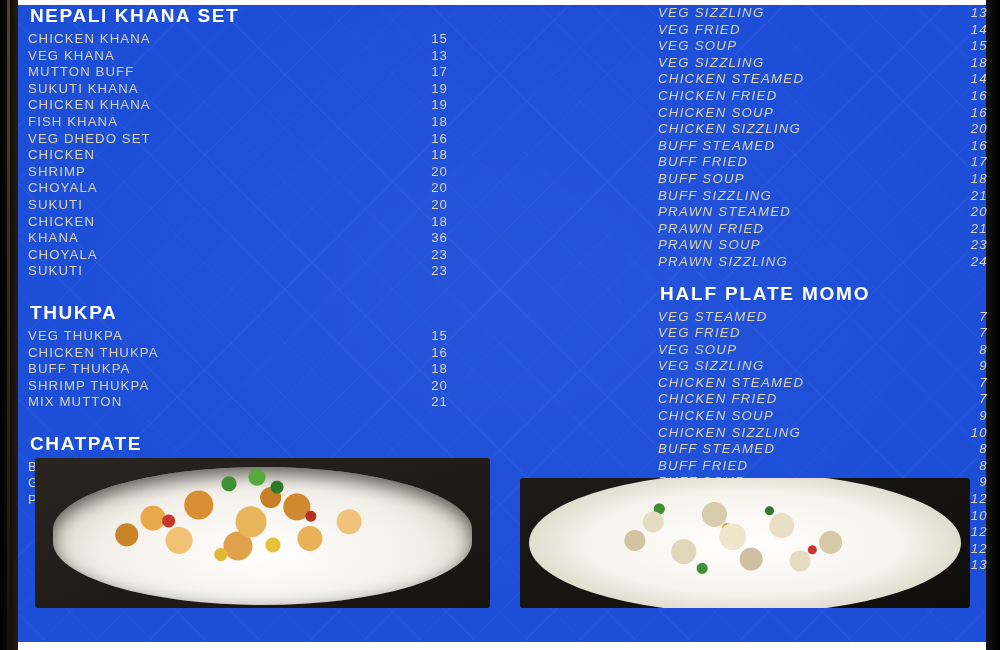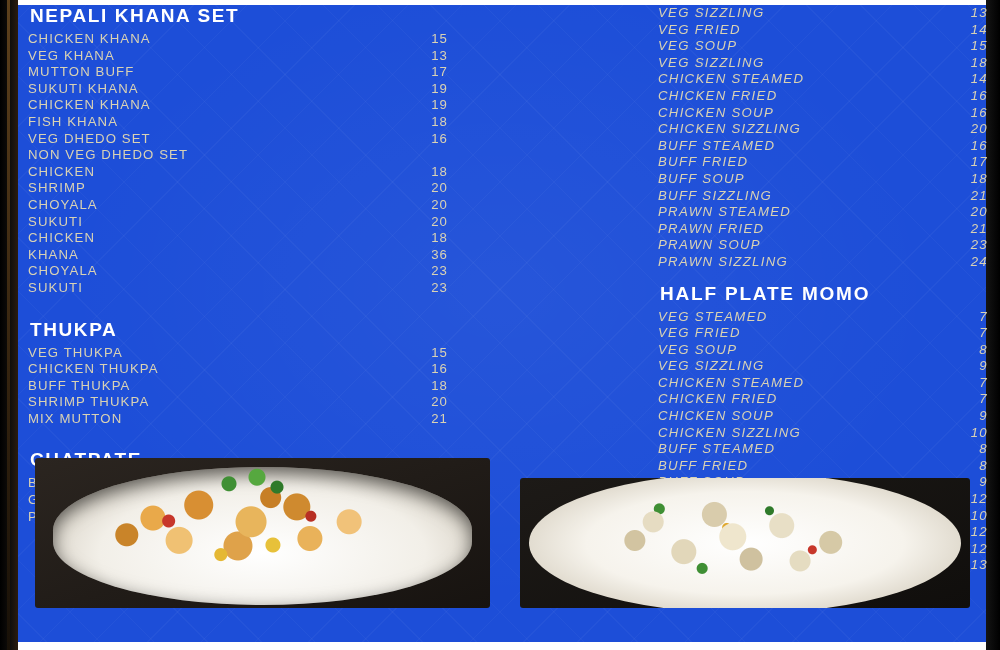--- a/index.html
+++ b/index.html
@@ -226,25 +226,20 @@
             <span class="nm">FISH KHANA</span>
             <span class="sp"></span>
             <span class="pr">18</span>
           </li>
         <li>
             <span class="nm">VEG DHEDO SET</span>
             <span class="sp"></span>
             <span class="pr">16</span>
           </li>
         <li>
-            <span class="nm">NON VEG DHEDO SET</span>
-            <span class="sp"></span>
-            <span class="pr"></span>
-          </li>
-        <li>
             <span class="nm">CHICKEN</span>
             <span class="sp"></span>
             <span class="pr">18</span>
           </li>
         <li>
             <span class="nm">SHRIMP</span>
             <span class="sp"></span>
             <span class="pr">20</span>
           </li>
         <li>

